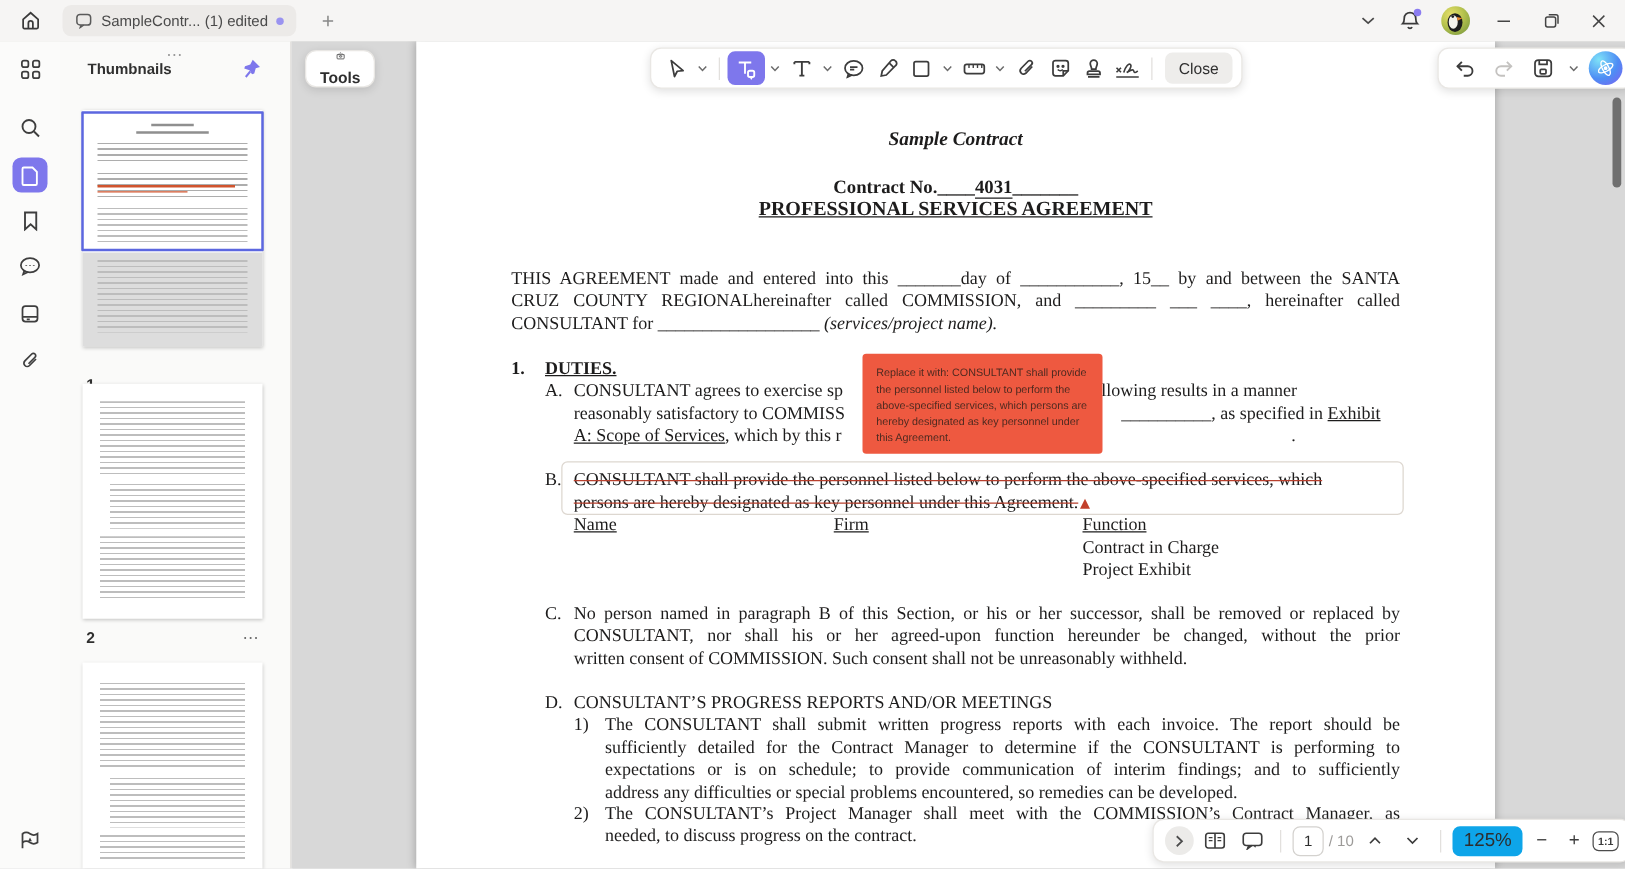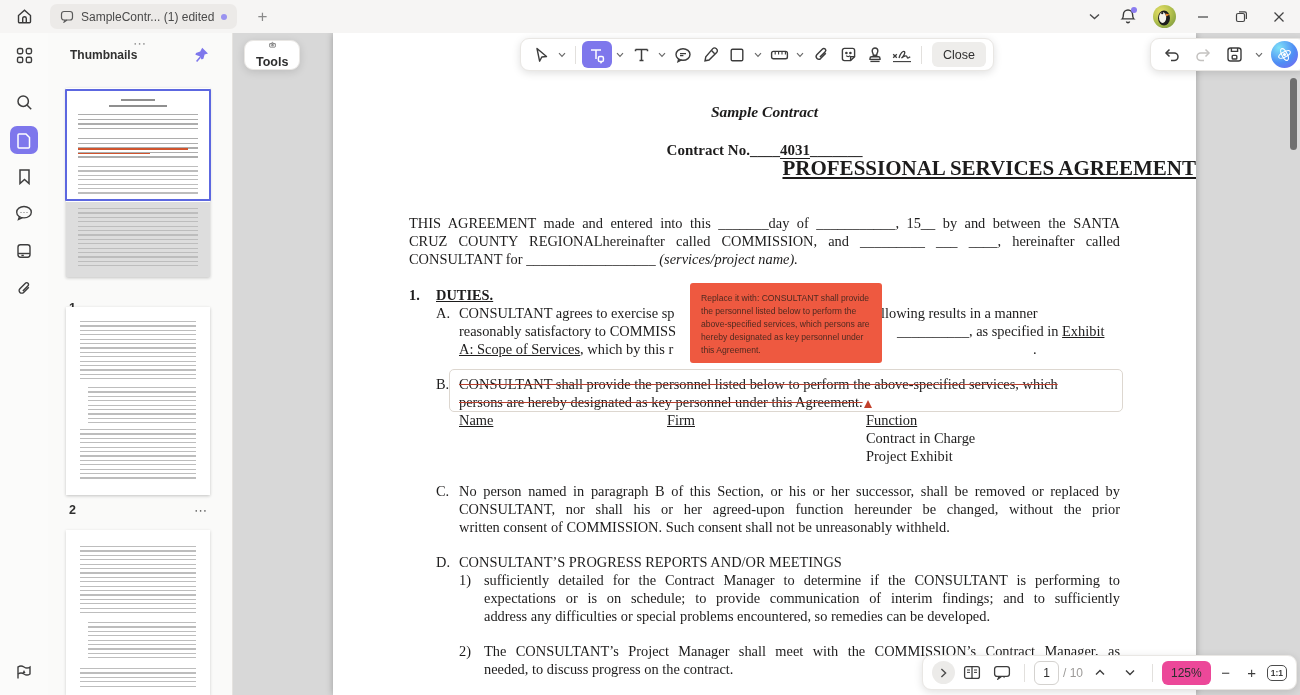--- a/index.html
+++ b/index.html
@@ -57,21 +57,21 @@
   .tdiv { width:1px; height:18px; background:#e2e0dd; margin:0 5px; }
   .close-btn { background:#eeedeb; border-radius:6px; height:25px; padding:0 11px; display:flex; align-items:center; font-size:12.5px; color:#303030; margin-left:4px; }
   .ai-btn { width:27px; height:27px; border-radius:50%; background:radial-gradient(circle at 30% 25%, #7ee2f8 0%, #4e8df4 55%, #7e5ff0 100%); display:flex; align-items:center; justify-content:center; }
   .dim { color:#c4c2c0; }
 
   
   .bottom-bar { left:688px; top:622px; height:35px; padding:0 9px; gap:4px; }
   .circle-btn { width:23px; height:23px; border-radius:50%; background:#ecebe9; display:flex; align-items:center; justify-content:center; color:#4c4c4c; }
   .page-input { width:25px; height:24px; border:1px solid #d4d2cf; border-radius:6px; background:#fff; text-align:center; font-size:12px; color:#2e2e2e; font-family:inherit; }
   .page-total { font-size:12px; color:#9c9a98; white-space:nowrap; }
-  .zoom-chip { background:#ec4899; border-radius:6px; height:24px; padding:0 9px; display:flex; align-items:center; font-size:12px; color:#2e2e2e; }
+  .zoom-chip { background:#0ea5e9; border-radius:6px; height:24px; padding:0 9px; display:flex; align-items:center; font-size:15px; color:#2e2e2e; }
   .sym-btn { width:22px; height:24px; display:flex; align-items:center; justify-content:center; font-size:15px; color:#3c3c3c; }
   .ratio-btn { border:1.4px solid #4c4c4c; border-radius:5px; font-size:8.5px; font-weight:700; color:#3c3c3c; padding:2px 3px; }
 
   
   .doc { position:absolute; inset:0; font-family:"Liberation Serif","DejaVu Serif",serif; color:#1d1c1c; font-size:14.4px; }
   .dl { position:absolute; height:18px; line-height:18px; white-space:nowrap; }
   .ctr { left:0; width:863px; text-align:center; }
   .jp { position:absolute; }
   .jl { height:18px; line-height:18px; text-align:justify; text-align-last:justify; }
   .jl.last { text-align-last:left; }
@@ -246,21 +246,21 @@
 
   <div class="canvas">
 
     <div class="page">
       <div class="doc">
 
         <div class="dl ctr" style="top:70px; font-size:15.5px;"><span class="b i">Sample Contract</span></div>
 
         <div class="dl ctr b" style="top:108px; font-size:15px;"><span>Contract No.</span><span>____</span><span style="border-bottom:1px solid #1d1c1c;">4031</span><span>_______</span></div>
 
-        <div class="dl ctr" style="top:126px; font-size:21px;text-align:right;"><span class="b u">PROFESSIONAL SERVICES AGREEMENT</span></div>
+        <div class="dl ctr" style="top:126px; font-size:16px;"><span class="b u">PROFESSIONAL SERVICES AGREEMENT</span></div>
 
         <div class="jp" style="left:76px; top:181px; width:711px;">
           <div class="jl" style="word-spacing:1px;">THIS AGREEMENT made and entered into this _______day of ___________, 15__ by and between the SANTA</div>
           <div class="jl" style="word-spacing:3px;">CRUZ COUNTY REGIONALhereinafter called COMMISSION, and _________ ___ ____, hereinafter called</div>
           <div class="jl last"><span>CONSULTANT for __________________ </span><span class="i">(services/project name).</span></div>
         </div>
 
         <div class="dl b" style="left:76px; top:253px;">1.</div>
         <div class="dl b u" style="left:103px; top:253px;">DUTIES.</div>
 
@@ -287,20 +287,21 @@
         <div class="jp" style="left:126px; top:449px; width:661px;">
           <div class="jl">No person named in paragraph B of this Section, or his or her successor, shall be removed or replaced by</div>
           <div class="jl" style="word-spacing:2px;">CONSULTANT, nor shall his or her agreed-upon function hereunder be changed, without the prior</div>
           <div class="jl last">written consent of COMMISSION.  Such consent shall not be unreasonably withheld.</div>
         </div>
 
         <div class="dl" style="left:103px; top:520px;">D.</div>
         <div class="dl" style="left:126px; top:520px;">CONSULTANT’S PROGRESS REPORTS AND/OR MEETINGS</div>
         <div class="dl" style="left:126px; top:538px;">1)</div>
         <div class="jp" style="left:151px; top:538px; width:636px;">
+          <div class="jl">The CONSULTANT shall submit written progress reports with each invoice. The report should be</div>
           <div class="jl">sufficiently detailed for the Contract Manager to determine if the CONSULTANT is performing to</div>
           <div class="jl">expectations or is on schedule; to provide communication of interim findings; and to sufficiently</div>
           <div class="jl last">address any difficulties or special problems encountered, so remedies can be developed.</div>
         </div>
         <div class="dl" style="left:126px; top:609px;">2)</div>
         <div class="jp" style="left:151px; top:609px; width:636px;">
           <div class="jl">The CONSULTANT’s Project Manager shall meet with the COMMISSION’s Contract Manager, as</div>
           <div class="jl last">needed, to discuss progress on the contract.</div>
         </div>
 

